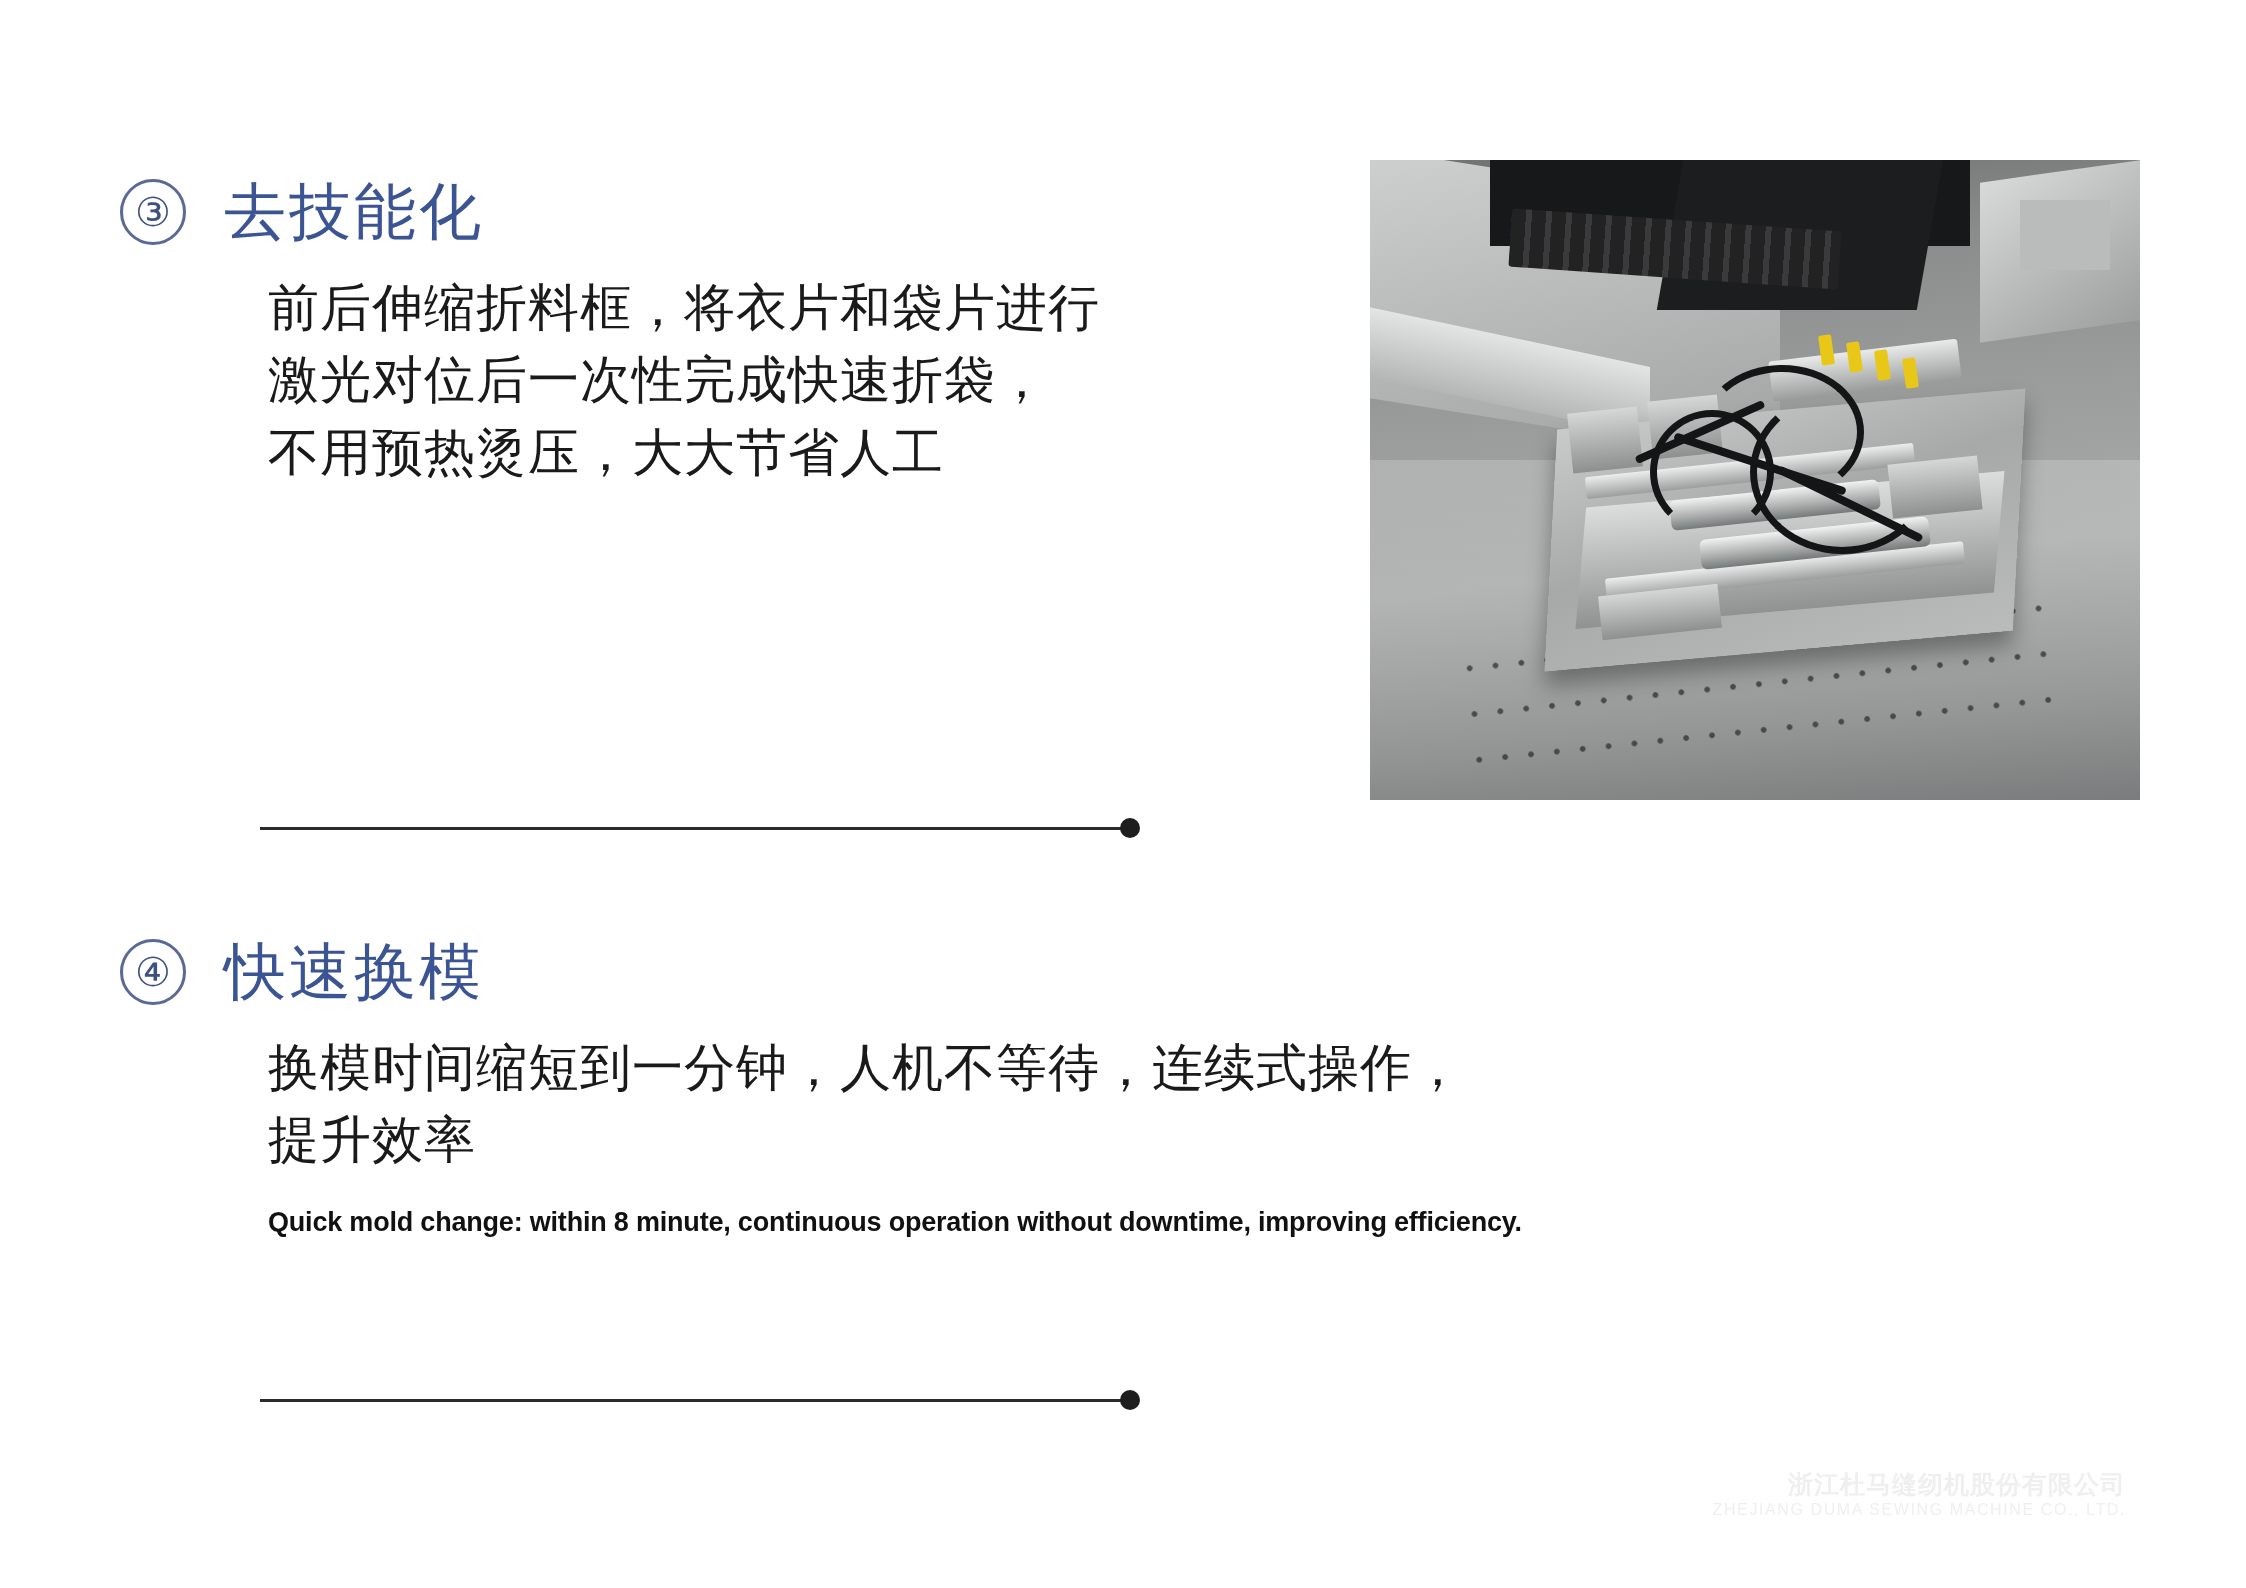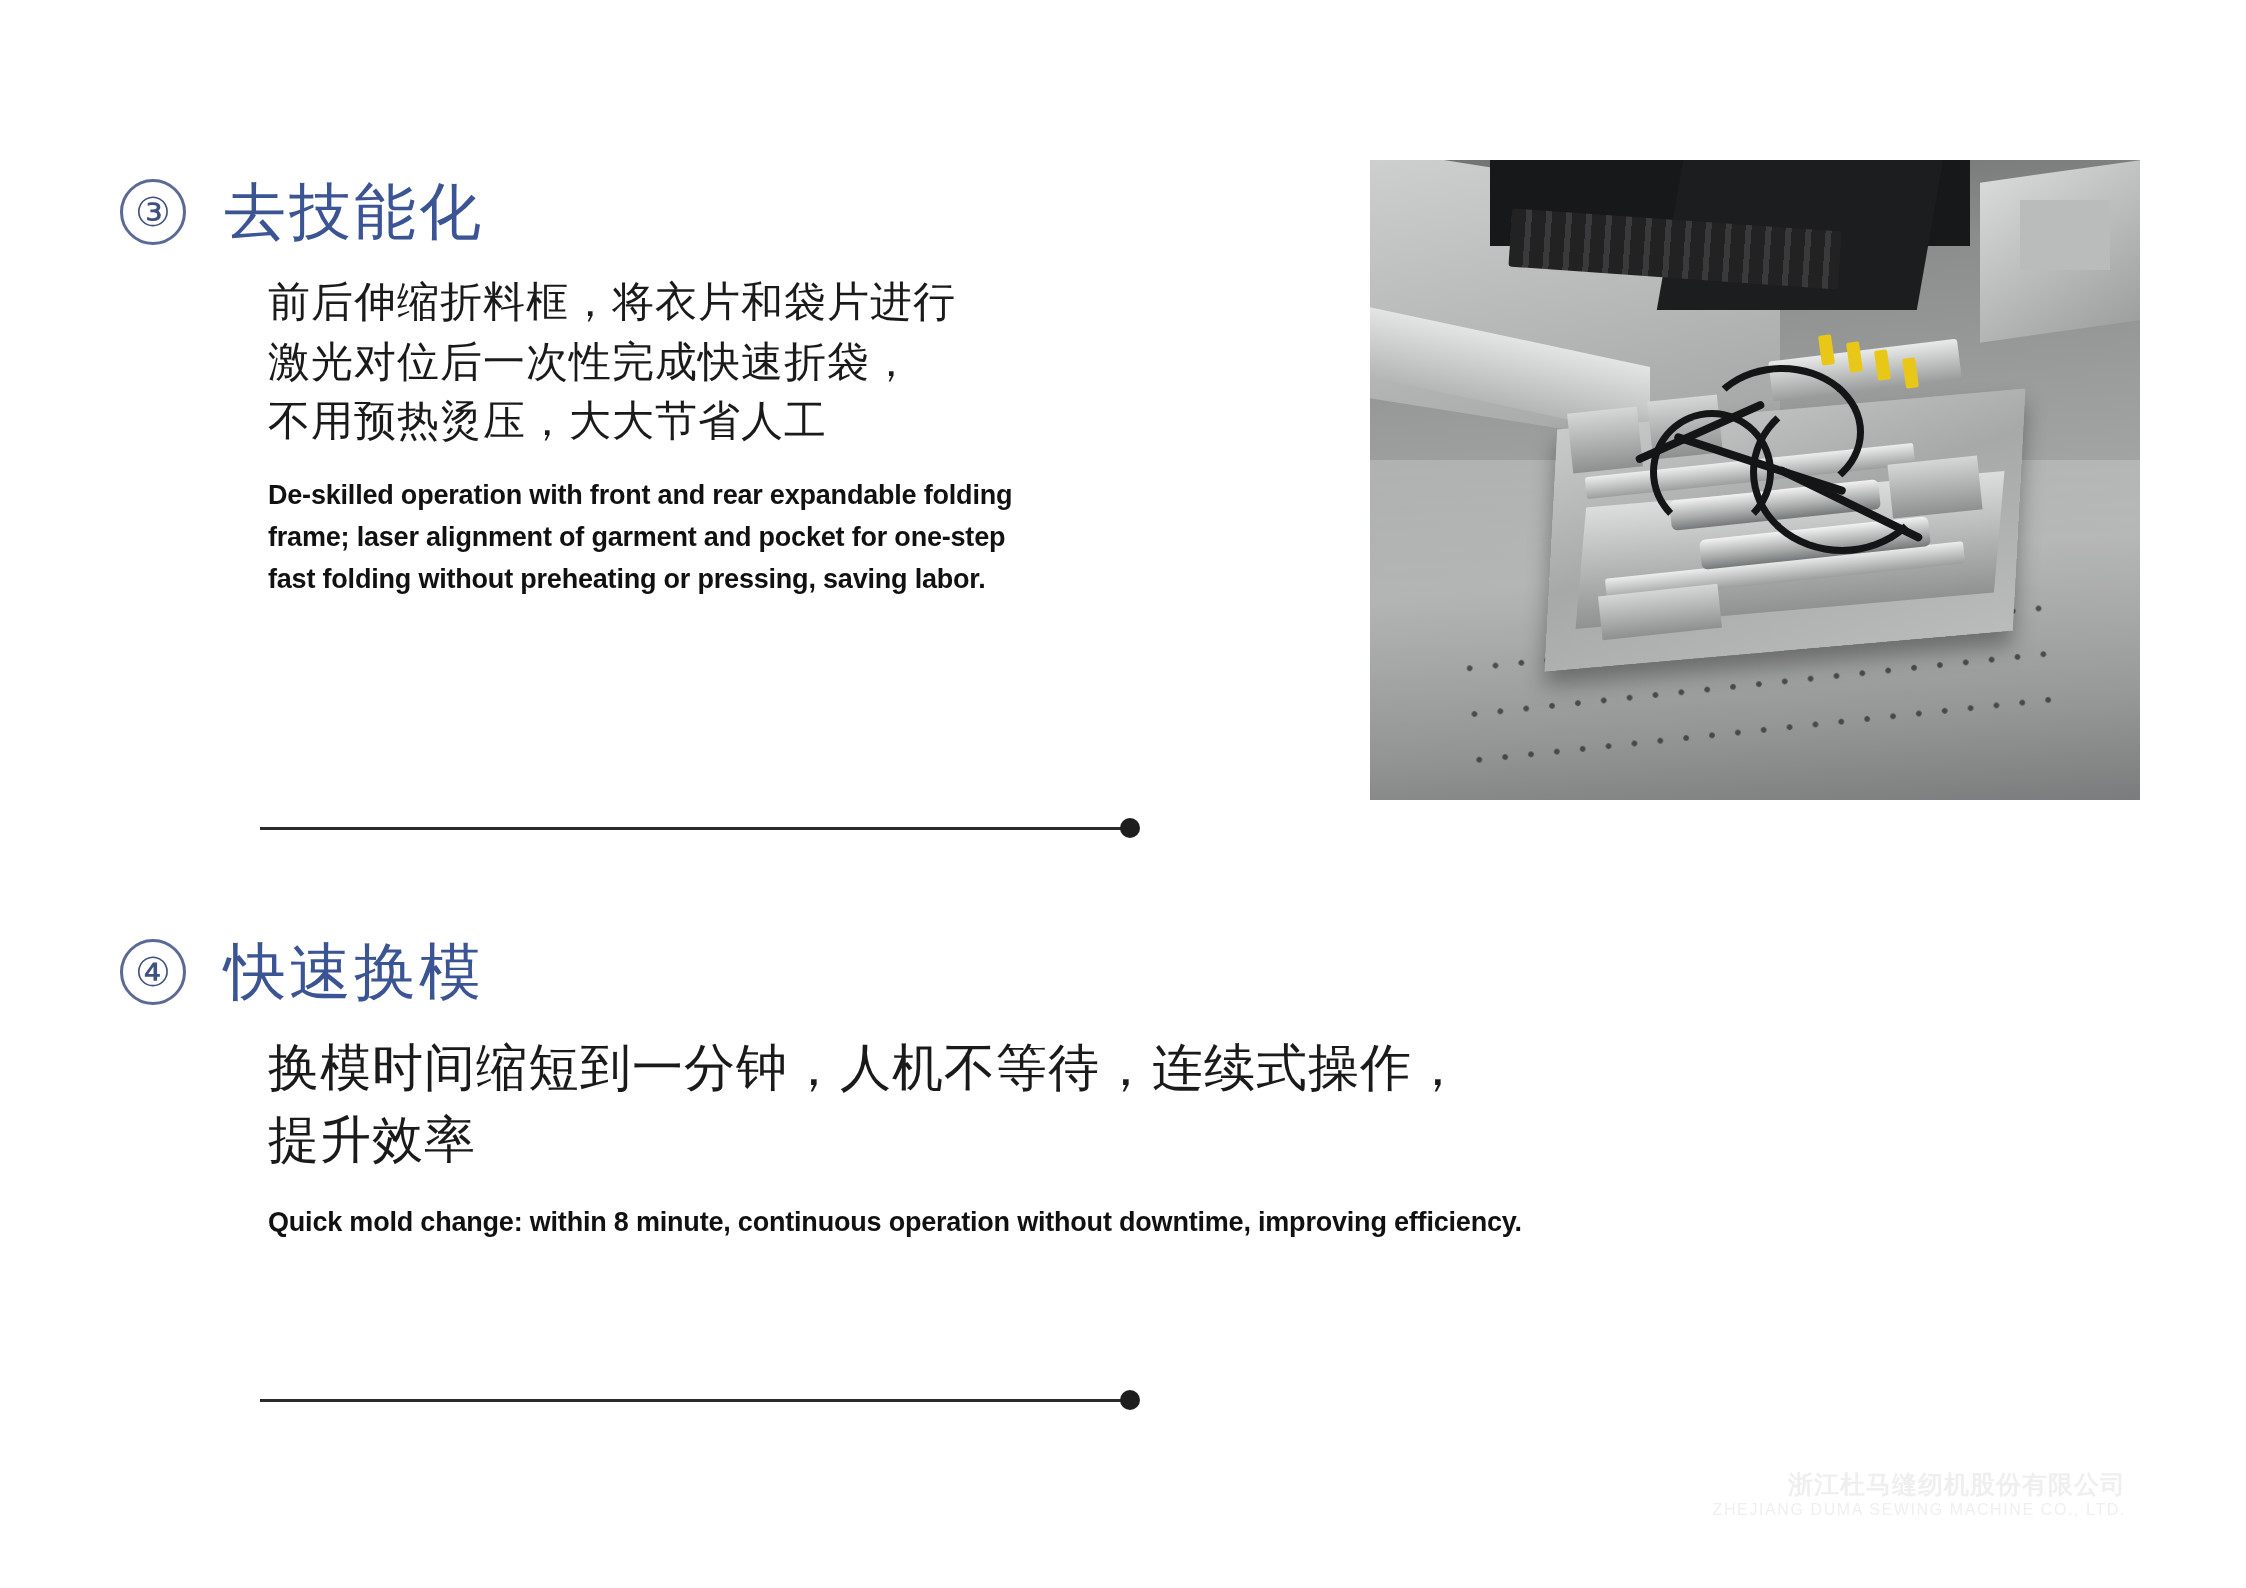--- a/index.html
+++ b/index.html
@@ -57,27 +57,27 @@
     letter-spacing: 3px;
     font-family: "DejaVu Sans", "Liberation Sans", sans-serif;
     white-space: nowrap;
   }
 
   .sec-body {
     margin-left: 148px;
   }
 
   .cn-text {
-    font-size: 42px;
+    font-size: 51px;
     line-height: 1.42;
     color: #1a1a1a;
     font-family: "DejaVu Sans", "Liberation Sans", sans-serif;
     letter-spacing: 1px;
     white-space: pre-line;
-    margin-bottom: 24px;
+    margin-bottom: 32px;
   }
 
   #section-4 .cn-text {
     font-size: 51px;
     line-height: 1.42;
     margin-bottom: 25px;
   }
 
   .en-text {
     font-size: 27px;
@@ -252,23 +252,20 @@
 
   <div class="section" id="section-3">
     <div class="sec-head">
       <div class="num-circle">③</div>
       <div class="sec-title">去技能化</div>
     </div>
     <div class="sec-body">
       <div class="cn-text">前后伸缩折料框，将衣片和袋片进行
 激光对位后一次性完成快速折袋，
 不用预热烫压，大大节省人工</div>
-      <div class="en-text">De-skilled operation with front and rear expandable folding
-frame; laser alignment of garment and pocket for one-step
-fast folding without preheating or pressing, saving labor.</div>
     </div>
   </div>
 
   <div class="divider" id="divider-3">
     <div class="divider-line"></div>
     <div class="divider-dot"></div>
   </div>
 
   <div class="section" id="section-4">
     <div class="sec-head">

